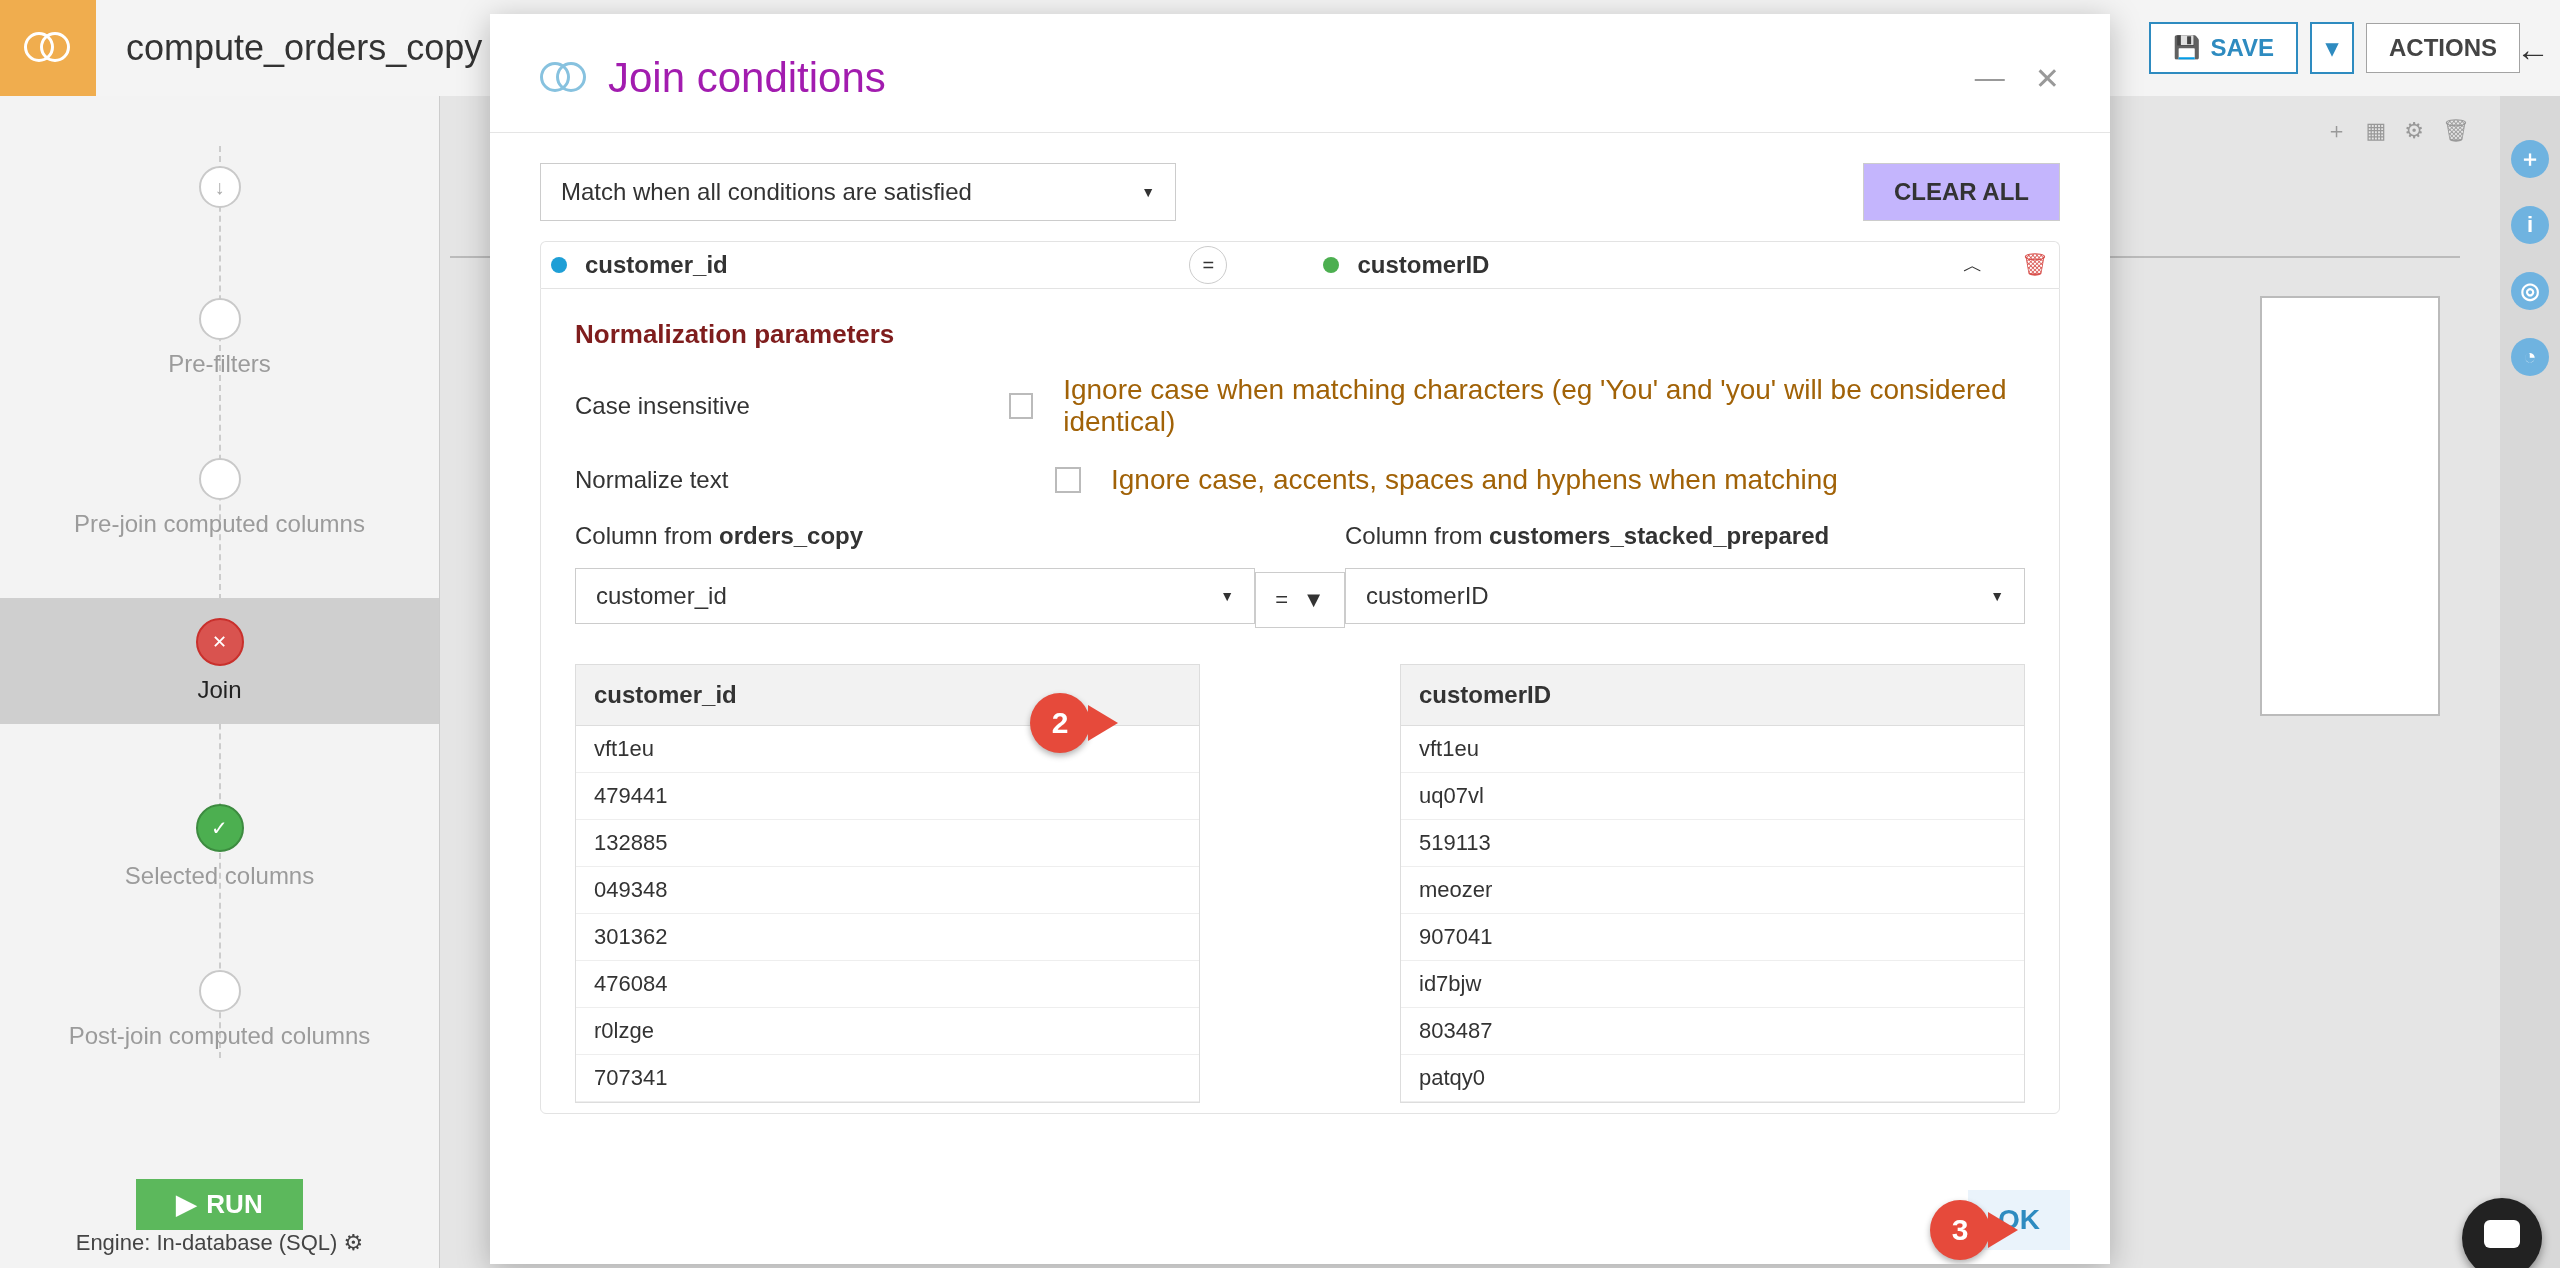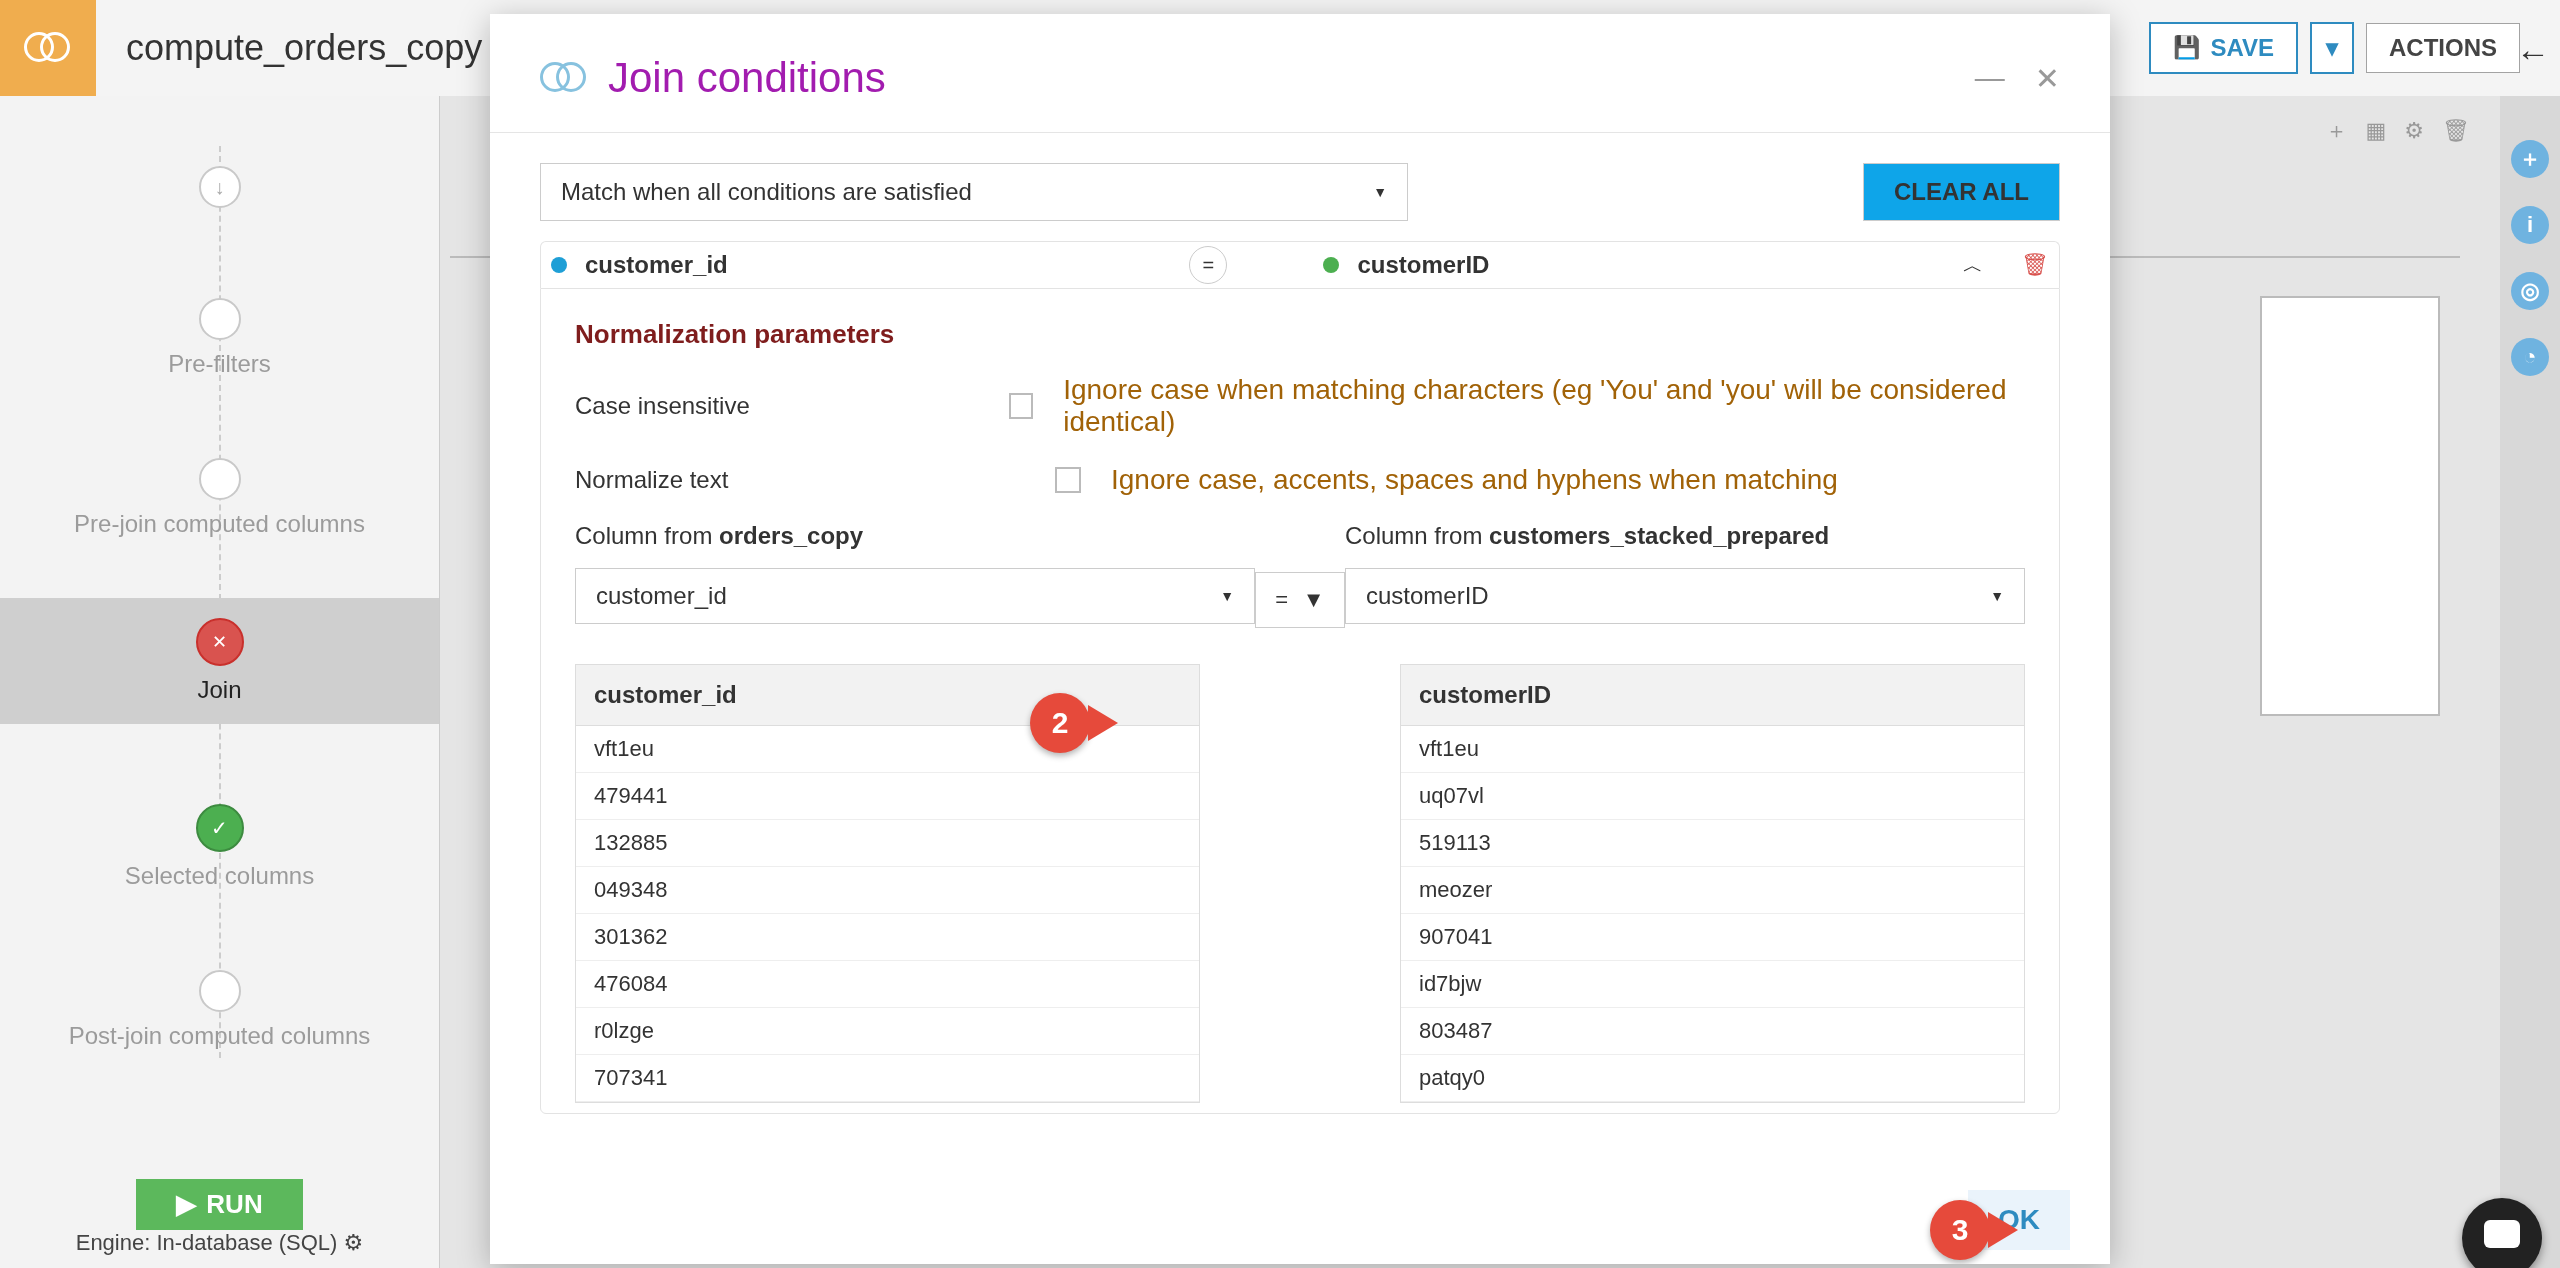--- a/index.html
+++ b/index.html
@@ -172,23 +172,23 @@
 .match-row {
   display:flex; align-items:center; gap:20px; margin-bottom:20px;
 }
 .select {
   border:1px solid #ccc; background:#fff;
   padding: 14px 20px; font-size:24px; color:#333;
   display:flex; align-items:center; justify-content:space-between;
   cursor:pointer;
 }
 .select .caret { font-size:14px; color:#333; }
-.match-select { width: 868px; }
+.match-select { width: 636px; }
 .clear-all-btn {
-  margin-left:auto; border:1px solid #ccc; background:#0ea5e9;
+  margin-left:auto; border:1px solid #ccc; background:#c4b5fd;
   padding: 14px 30px; font-size:24px; font-weight:600; color:#333;
   cursor:pointer;
 }
 
 .cond-summary {
   display:flex; align-items:center; gap:18px;
   border:1px solid #e3e3e3; border-bottom:none;
   padding: 4px 10px; position:relative;
   border-radius: 6px 6px 0 0;
 }

